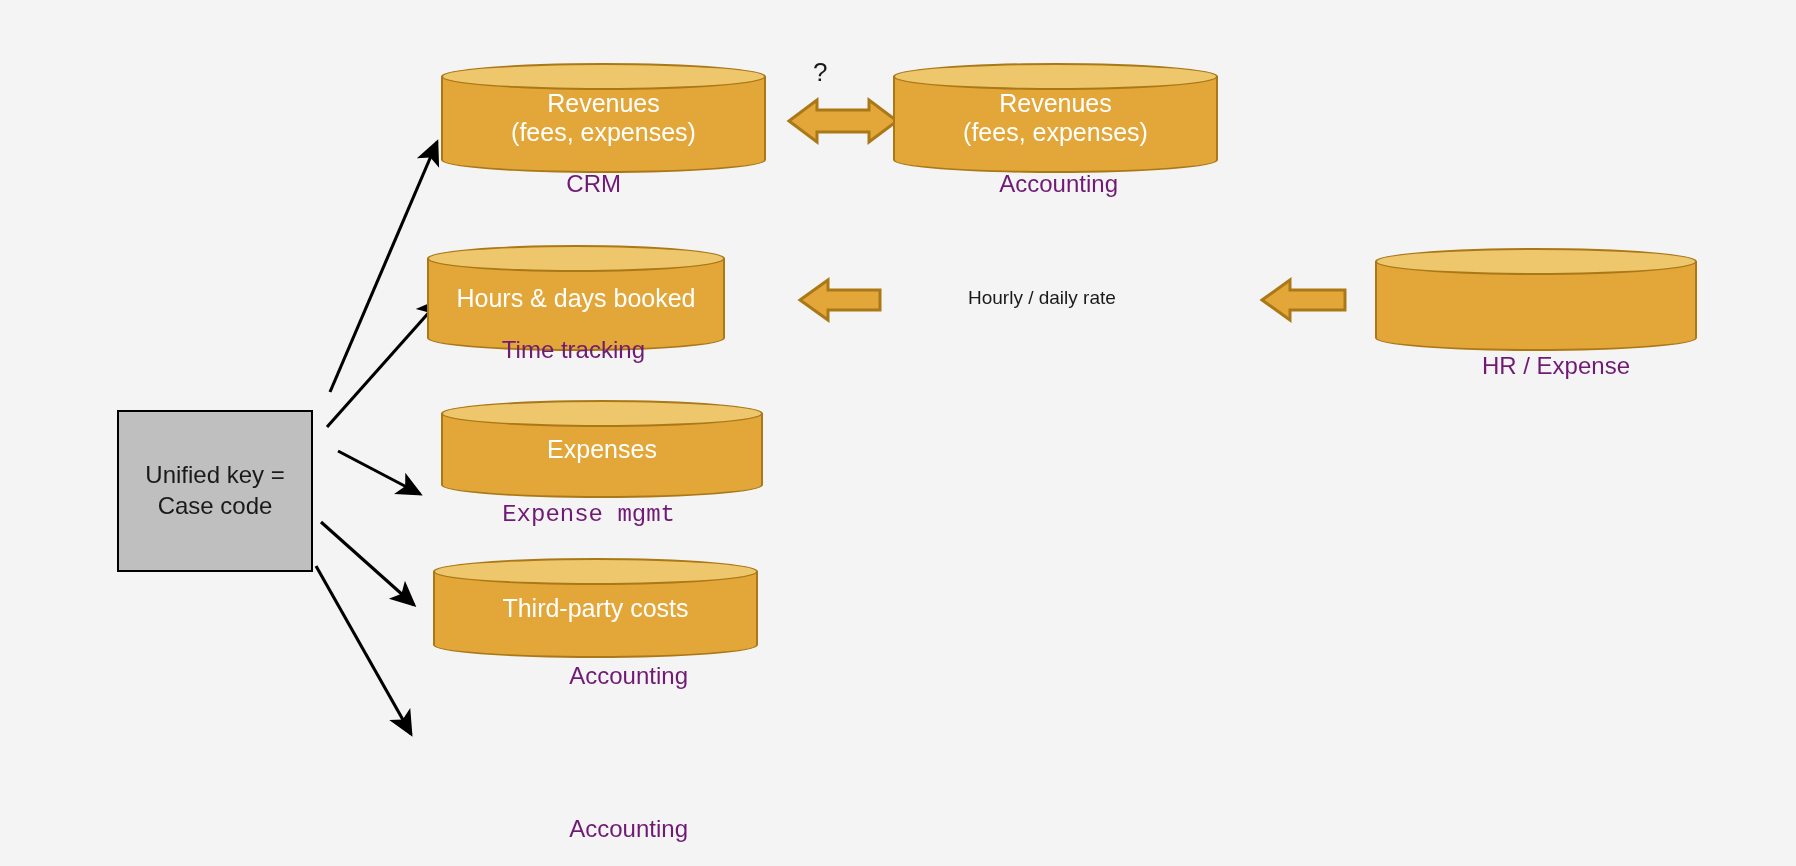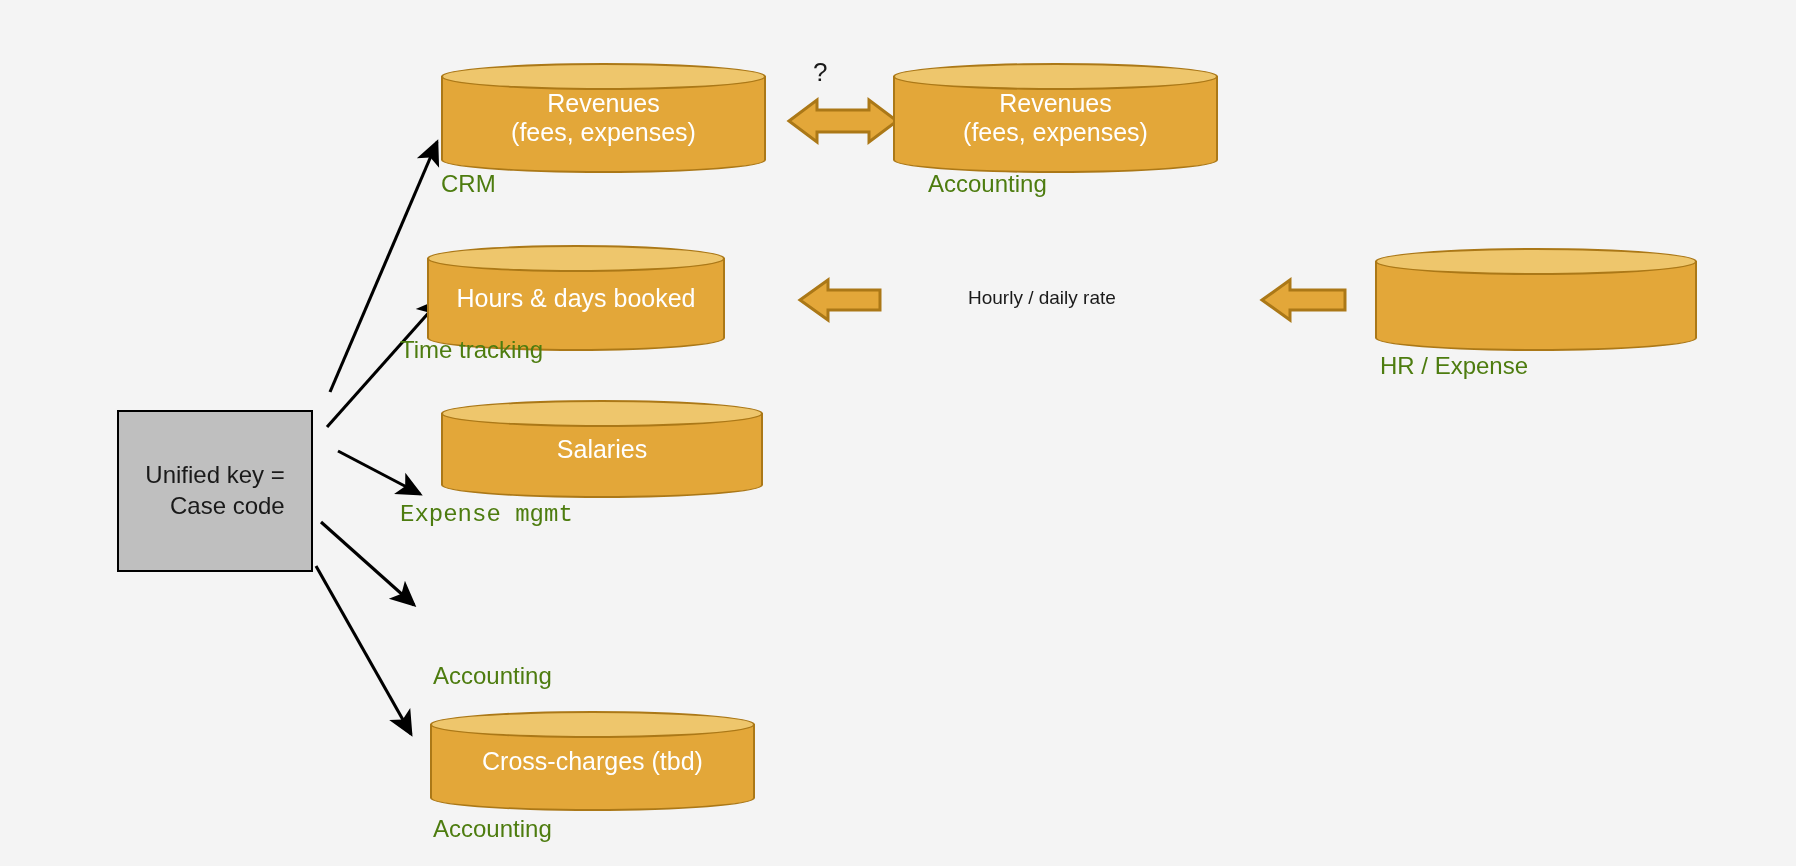--- a/index.html
+++ b/index.html
@@ -73,22 +73,22 @@
     line-height: 1.16;
     z-index: 4;
     padding: 0 2px;
     box-sizing: border-box;
     white-space: pre-line;
   }
 
   
   .caption {
     position: absolute;
-    text-align: left;
-    color: #4d7c0f;
+    text-align: right;
+    color: #701a75;
     font-size: 24px;
     white-space: nowrap;
   }
 
   
   .keybox {
     position: absolute;
     background: #bfbfbf;
     border: 2px solid #000000;
     box-sizing: border-box;
@@ -137,21 +137,21 @@
 
     <g>
       <path d="M800,300 L828,280 L828,290 L880,290 L880,310 L828,310 L828,320 Z" fill="#e3a739" stroke="#ab7817" stroke-width="3" stroke-linejoin="miter"></path>
     </g>
 
     <g>
       <path d="M1262,300 L1290,280 L1290,290 L1345,290 L1345,310 L1290,310 L1290,320 Z" fill="#e3a739" stroke="#ab7817" stroke-width="3" stroke-linejoin="miter"></path>
     </g>
   </svg>
 
-  <div class="keybox" style="left:117px; top:410px; width:196px; height:162px;text-align:right;">Unified key =
+  <div class="keybox" style="left:117px; top:410px; width:196px; height:162px;">Unified key =
 Case code</div>
 
   <div class="cyl" style="left:441px; top:63px; width:325px; height:110px;">
     <div class="cyl-bottom"></div>
     <div class="cyl-body"></div>
     <div class="cyl-top"></div>
     <div class="cyl-label">Revenues
 (fees, expenses)</div>
   </div>
   <div class="caption" style="left:441px; top:170px; width:180px;">CRM</div>
@@ -181,27 +181,27 @@
     <div class="cyl-bottom"></div>
     <div class="cyl-body"></div>
     <div class="cyl-top"></div>
   </div>
   <div class="caption" style="left:1380px; top:352px; width:250px;">HR / Expense</div>
 
   <div class="cyl" style="left:441px; top:400px; width:322px; height:98px;">
     <div class="cyl-bottom"></div>
     <div class="cyl-body"></div>
     <div class="cyl-top"></div>
-    <div class="cyl-label">Salaries</div>
+    <div class="cyl-label">Expenses</div>
   </div>
   <div class="caption" style="left:400px; top:501px; width:275px;font-family:Liberation Mono, monospace;">Expense mgmt</div>
 
+  <div class="cyl" style="left:433px; top:558px; width:325px; height:100px;">
+    <div class="cyl-bottom"></div>
+    <div class="cyl-body"></div>
+    <div class="cyl-top"></div>
+    <div class="cyl-label">Third-party costs</div>
+  </div>
   <div class="caption" style="left:433px; top:662px; width:255px;">Accounting</div>
 
-  <div class="cyl" style="left:430px; top:711px; width:325px; height:100px;">
-    <div class="cyl-bottom"></div>
-    <div class="cyl-body"></div>
-    <div class="cyl-top"></div>
-    <div class="cyl-label">Cross-charges (tbd)</div>
-  </div>
   <div class="caption" style="left:433px; top:815px; width:255px;">Accounting</div>
 
 </div>
 
 </body></html>

